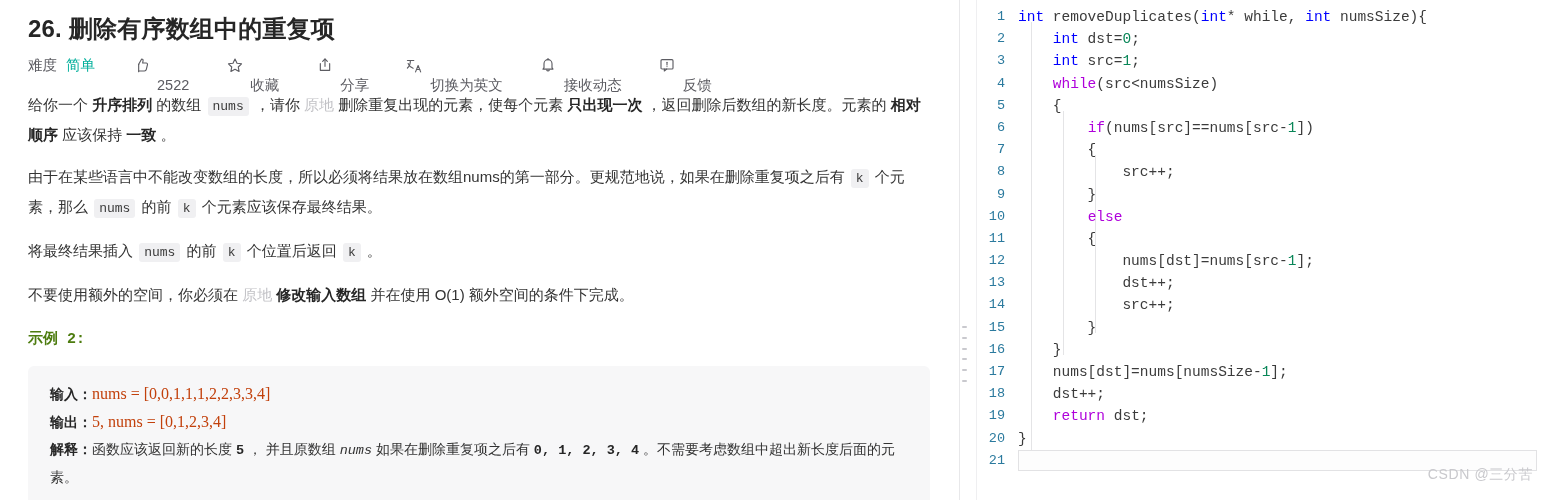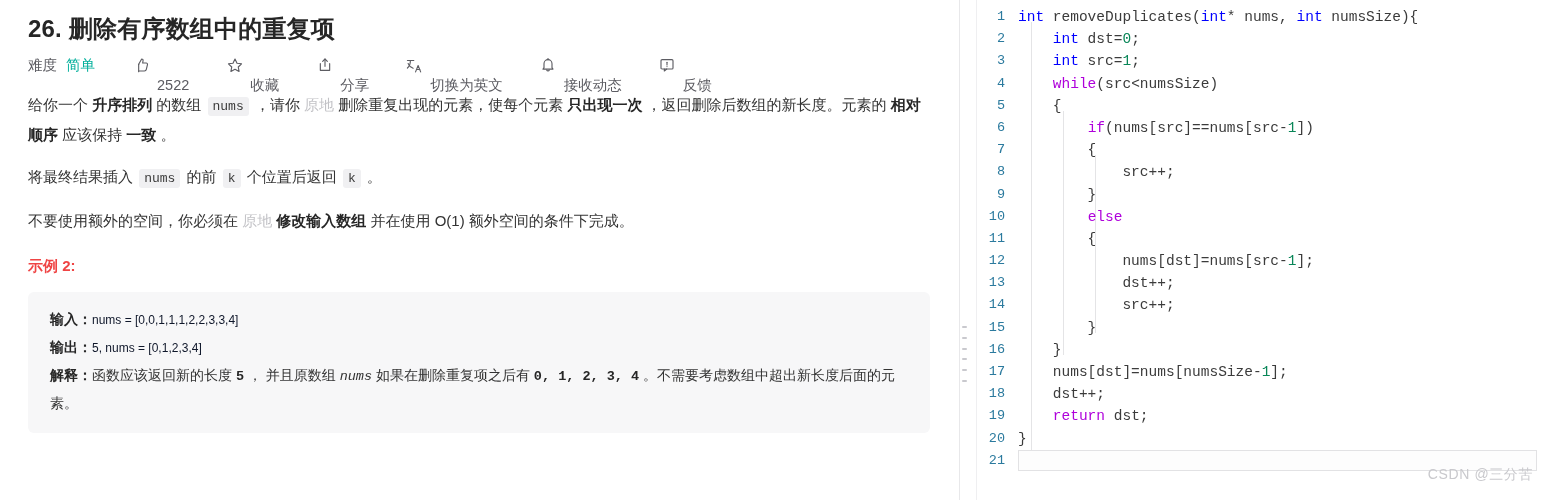--- a/index.html
+++ b/index.html
@@ -98,42 +98,43 @@
     color: #3b3b3b;
     border-radius: 3px;
     padding: 2px 5px;
     margin: 0 2px;
     white-space: nowrap;
   }
 
   .example-head {
     font-size: 15px;
     font-weight: 700;
-    color: #ef4444;
+    color: #4d7c0f;
     margin: 17px 0 12px 0;
+    font-family: Liberation Mono, monospace;
   }
 
   .example-box {
     background: #f7f7f8;
     border-radius: 6px;
     padding: 14px 22px 16px 22px;
     font-size: 14px;
     line-height: 27px;
     color: #333333;
     max-width: 905px;
   }
   .ex-line { white-space: normal; }
   .ex-key {
     font-weight: 700;
     color: #262626;
   }
   .mono {
-    font-family: Liberation Sans, sans-serif;
-    font-size: 12px;
-    color: #0f172a;
+    font-family: Liberation Serif, serif;
+    font-size: 16px;
+    color: #c2410c;
   }
   .mono-i {
     font-family: "Liberation Mono", "DejaVu Sans Mono", monospace;
     font-style: italic;
     font-size: 13.5px;
     color: #333333;
   }
   .mono-b {
     font-family: "Liberation Mono", "DejaVu Sans Mono", monospace;
     font-size: 13.5px;
@@ -326,20 +327,21 @@
           </svg>
         </span>
         <span class="txt">反馈</span>
       </span>
     </div>
 
     <div class="content">
 
       <div class="para"><span>给你一个 </span><span class="b">升序排列</span><span> 的数组 </span><code class="inline">nums</code><span> ，请你 </span><span class="dim">原地</span><span> 删除重复出现的元素，使每个元素 </span><span class="b">只出现一次</span><span> ，返回删除后数组的新长度。元素的 </span><span class="b">相对顺序</span><span> 应该保持 </span><span class="b">一致</span><span> 。</span></div>
 
+      <div class="para"><span>由于在某些语言中不能改变数组的长度，所以必须将结果放在数组nums的第一部分。更规范地说，如果在删除重复项之后有 </span><code class="inline">k</code><span> 个元素，那么 </span><code class="inline">nums</code><span> 的前 </span><code class="inline">k</code><span> 个元素应该保存最终结果。</span></div>
 
       <div class="para"><span>将最终结果插入 </span><code class="inline">nums</code><span> 的前 </span><code class="inline">k</code><span> 个位置后返回 </span><code class="inline">k</code><span> 。</span></div>
 
       <div class="para"><span>不要使用额外的空间，你必须在 </span><span class="dim">原地</span><span> </span><span class="b">修改输入数组</span><span> 并在使用 O(1) 额外空间的条件下完成。</span></div>
 
       <div class="example-head">示例 2:</div>
 
       <div class="example-box">
         <div class="ex-line"><span class="ex-key">输入：</span><span class="mono">nums = [0,0,1,1,1,2,2,3,3,4]</span></div>
         <div class="ex-line"><span class="ex-key">输出：</span><span class="mono">5, nums = [0,1,2,3,4]</span></div>
@@ -364,21 +366,21 @@
   <div class="code-panel">
     <div class="code-scroll-edge"></div>
 
     <div class="guide" style="left:55px; top:22px; height:432px;"></div>
     <div class="guide" style="left:87px; top:111px; height:244px;"></div>
     <div class="guide" style="left:119px; top:155px; height:178px;"></div>
 
     <div class="code-rows" id="code-rows">
         <div class="code-row">
           <div class="ln">1</div>
-          <div class="code-text"><span class="t-kw">int</span><span class="t-punct"> </span><span class="t-fn">removeDuplicates</span><span class="t-punct">(</span><span class="t-kw">int</span><span class="t-punct">* nums, </span><span class="t-kw">int</span><span class="t-punct"> numsSize){</span></div>
+          <div class="code-text"><span class="t-kw">int</span><span class="t-punct"> </span><span class="t-fn">removeDuplicates</span><span class="t-punct">(</span><span class="t-kw">int</span><span class="t-punct">* while, </span><span class="t-kw">int</span><span class="t-punct"> numsSize){</span></div>
         </div>
         <div class="code-row">
           <div class="ln">2</div>
           <div class="code-text"><span class="t-punct">    </span><span class="t-kw">int</span><span class="t-punct"> dst=</span><span class="t-num">0</span><span class="t-punct">;</span></div>
         </div>
         <div class="code-row">
           <div class="ln">3</div>
           <div class="code-text"><span class="t-punct">    </span><span class="t-kw">int</span><span class="t-punct"> src=</span><span class="t-num">1</span><span class="t-punct">;</span></div>
         </div>
         <div class="code-row">

